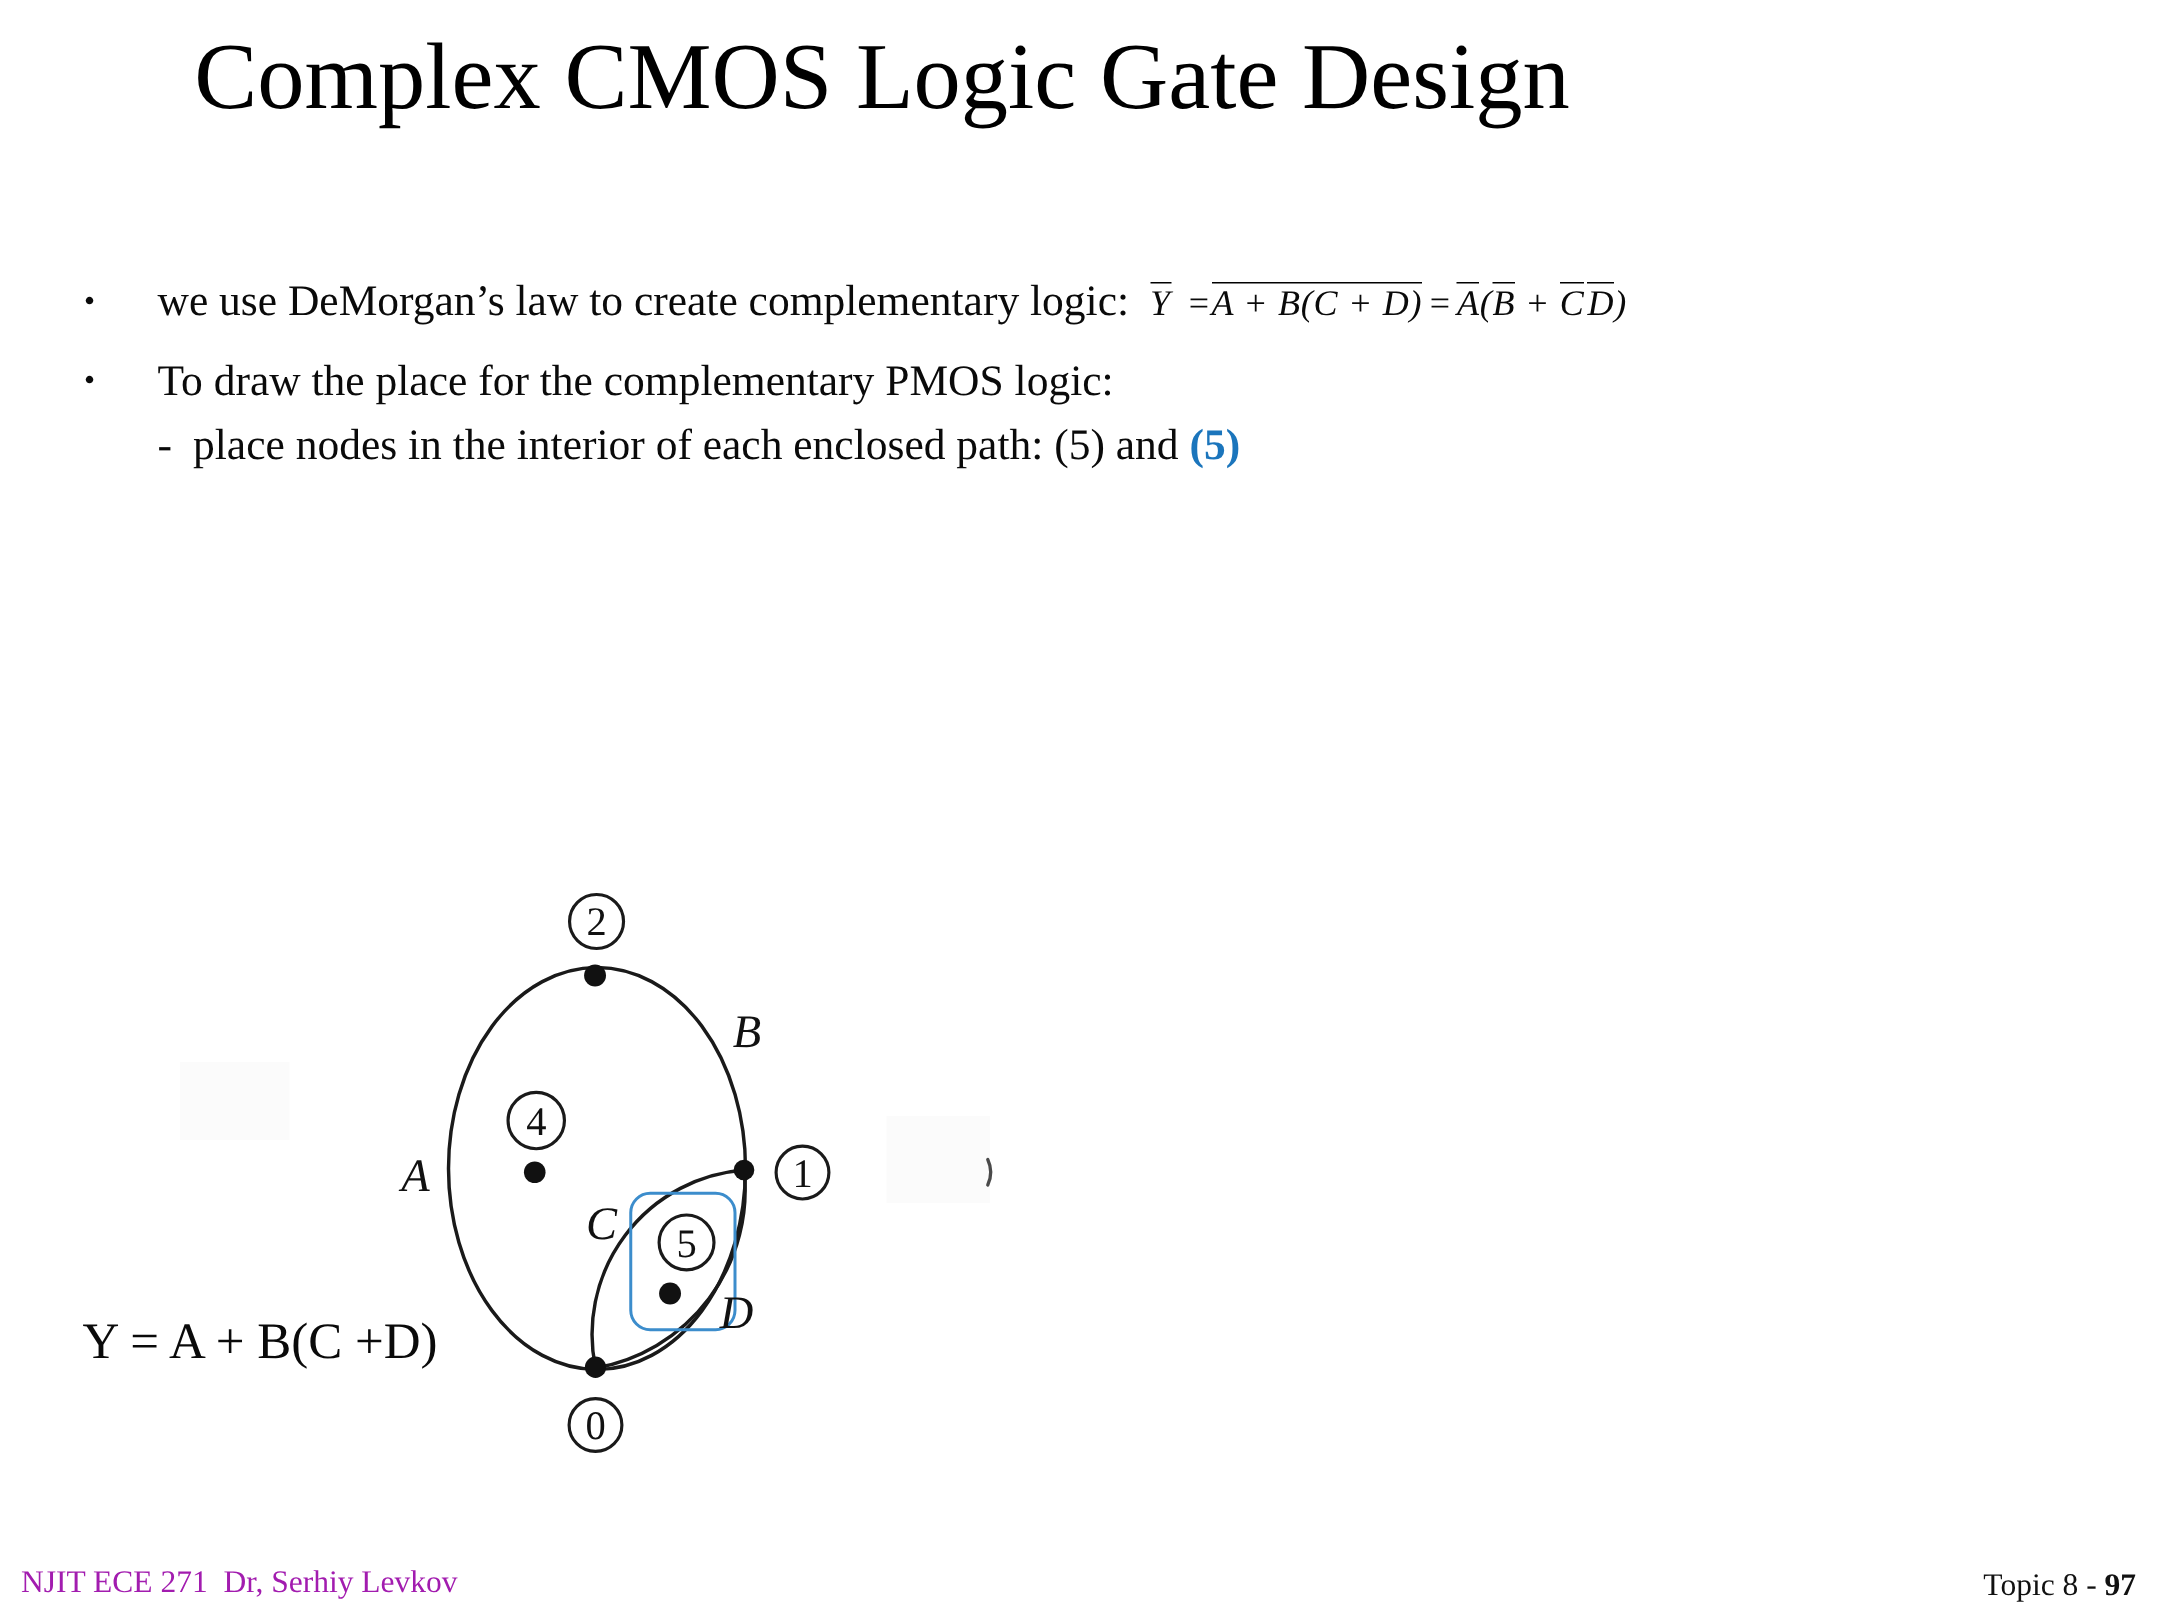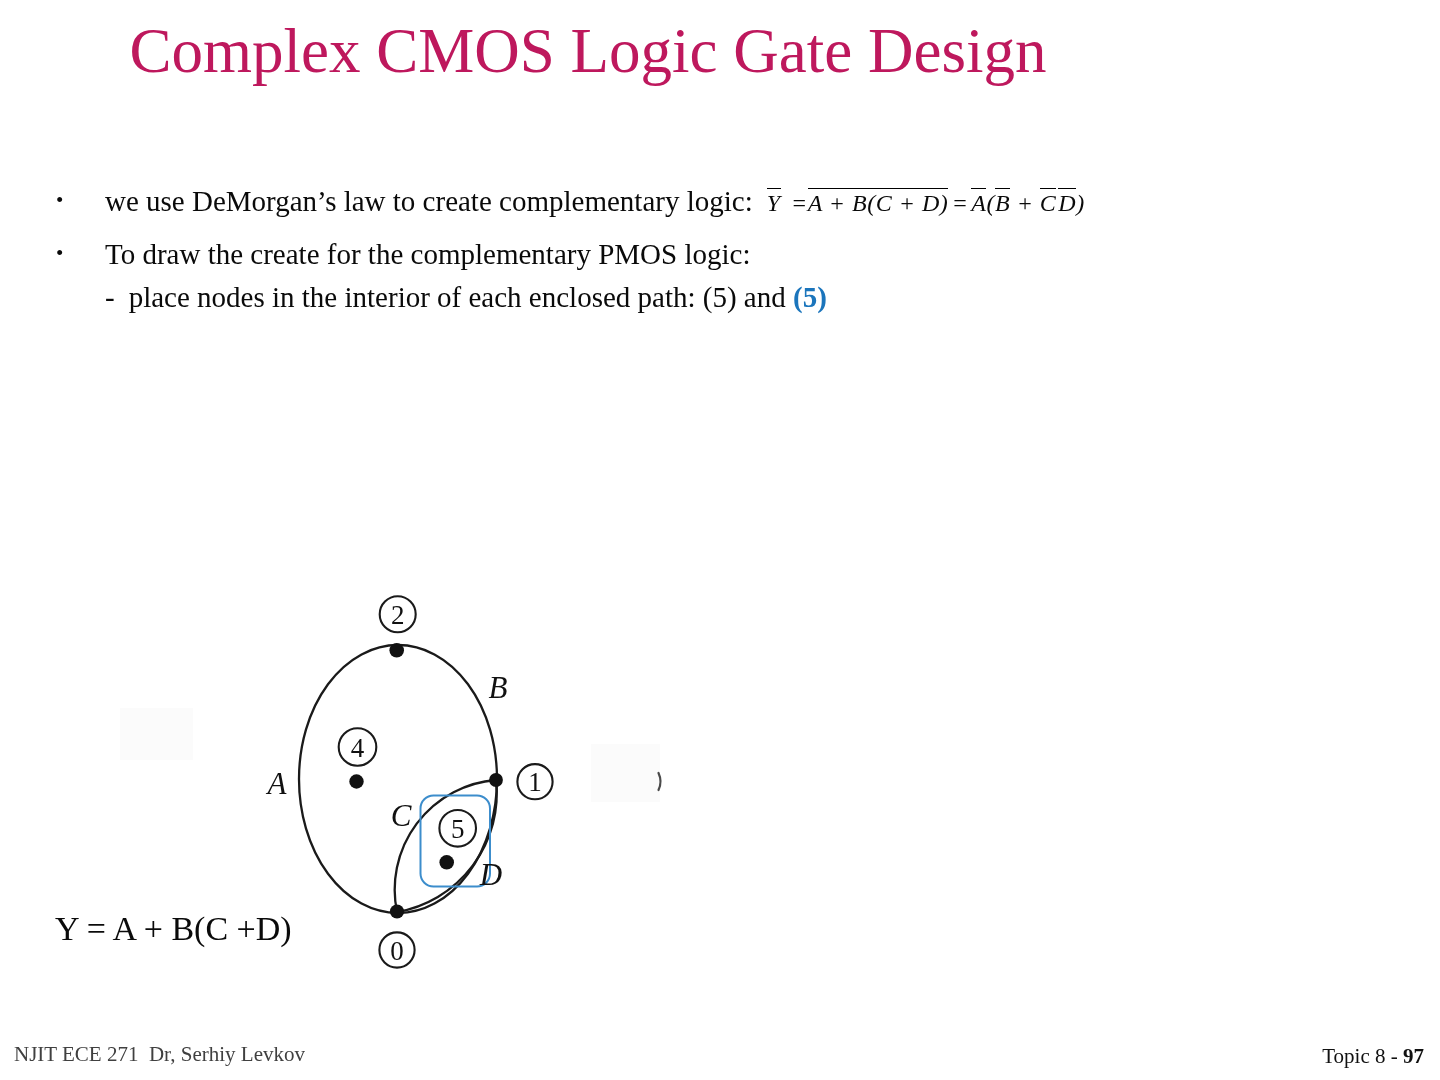--- a/index.html
+++ b/index.html
@@ -3,21 +3,21 @@
 <meta charset="utf-8">
 <style>
   html,body{margin:0;padding:0;background:#ffffff;}
   .slide{
     position:relative;width:1440px;height:1080px;background:#ffffff;
     font-family:"Liberation Serif",serif;color:#000;overflow:hidden;
   }
   
   .title{
     position:absolute;top:16px;left:0;width:1176px;text-align:center;
-    font-size:63px;line-height:1.12;font-weight:400;color:#be185d;
+    font-size:63px;line-height:1.12;font-weight:400;color:#000000;
   }
   
   .content{position:absolute;left:48px;top:180px;width:1360px;font-size:29px;color:#0a0a0a;}
   .bullet-item{display:flex;align-items:flex-start;}
   .bullet-marker{
     flex:0 0 auto;width:57px;font-size:21px;line-height:40px;
     padding-left:8px;box-sizing:border-box;
   }
   .bullet-body{flex:1 1 auto;line-height:42px;}
   .b2{margin-top:9px;}
@@ -35,23 +35,23 @@
   .fm .op{font-style:normal;}
   .fm .eq1{margin-left:12px;margin-right:1px;}
   .fm .eq2{margin-left:5px;margin-right:4px;}
   .olpair{margin-left:2px;}
   
   .diagram{position:absolute;left:100px;top:575px;width:600px;height:430px;}
   .diagram text{font-family:"Liberation Serif",serif;}
   .node-num{font-size:27px;fill:#111;}
   .edge-label{font-size:31px;font-style:italic;fill:#111;}
   
-  .eq-label{position:absolute;left:55px;top:910px;font-size:34px;color:#0a0a0a;}
+  .eq-label{position:absolute;left:55px;top:876px;font-size:34px;color:#0a0a0a;}
   
-  .footer-left{position:absolute;left:14px;top:1042px;font-size:21px;white-space:pre;color:#404040;}
+  .footer-left{position:absolute;left:14px;top:1042px;font-size:21px;white-space:pre;color:#a21caf;}
   .footer-right{position:absolute;right:16px;top:1044px;font-size:21px;color:#111;}
   .footer-right .page{font-weight:700;}
 </style>
 </head>
 <body>
 
 <div class="slide">
 
   <div class="title">
     <div>Complex CMOS Logic Gate Design</div>
@@ -62,21 +62,21 @@
     <div class="bullet-item">
       <span class="bullet-marker">•</span>
       <div class="bullet-body">
         <div><span>we use DeMorgan’s law to create complementary logic:</span><span class="fm"><span class="ol">Y</span><span class="op eq1">=</span><span class="ol">A + B(C + D)</span><span class="op eq2">=</span><span class="ol">A</span><span>(</span><span class="ol">B</span><span> + </span><span class="ol">C</span><span class="ol olpair">D</span><span>)</span></span></div>
       </div>
     </div>
 
     <div class="bullet-item b2">
       <span class="bullet-marker">•</span>
       <div class="bullet-body">
-        <div>To draw the create for the complementary PMOS logic:</div>
+        <div>To draw the place for the complementary PMOS logic:</div>
       </div>
     </div>
 
     <div class="subline">
       <span class="dash">-</span><span>place nodes in the interior of each enclosed path: (5) and</span>
       <span class="hl-blue">(5)</span>
     </div>
 
   </div>
 

